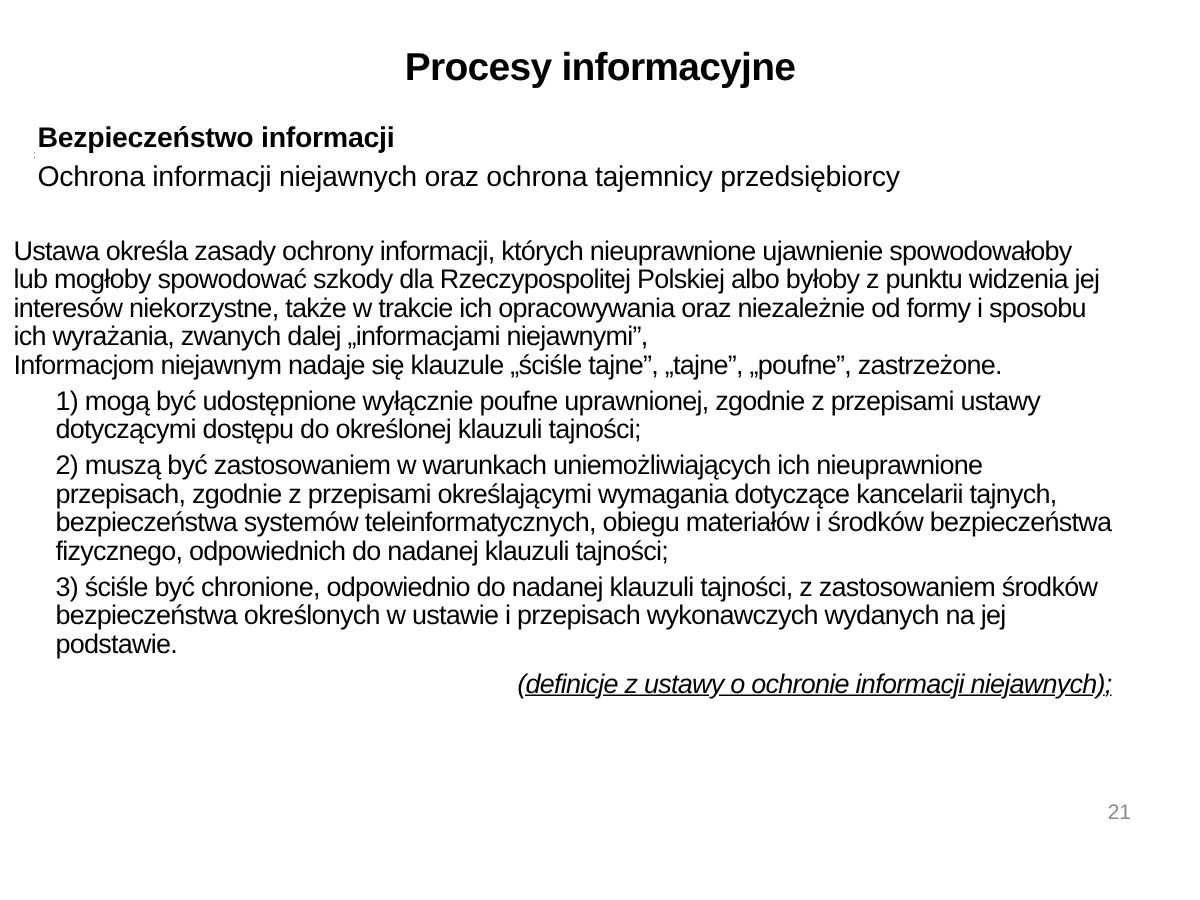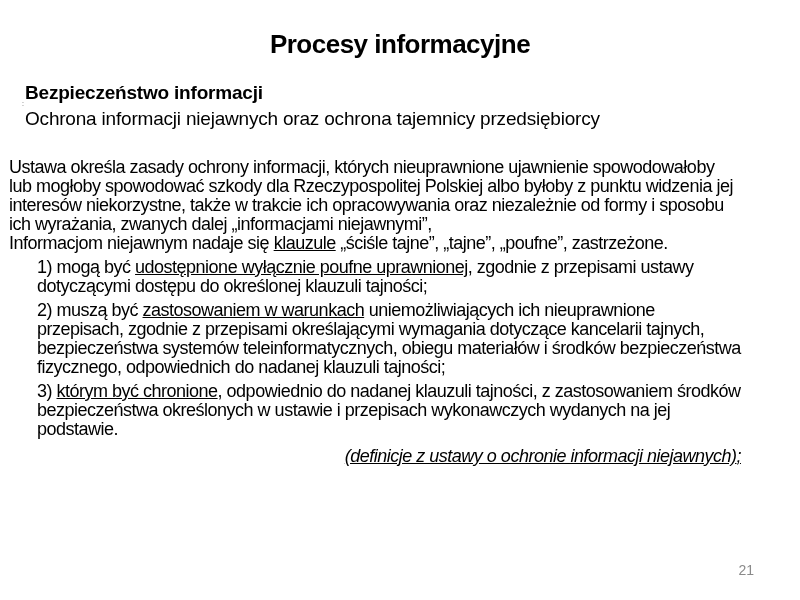--- a/index.html
+++ b/index.html
@@ -65,28 +65,28 @@
   .para { margin: 0; }
   .intro { margin: 18px 0 0 0; }
   .item  { margin: 5px 0 0 28px; }
   .footnote {
     margin: 8px 0 0 0;
     text-align: right;
   }
   .pagenum {
     position: absolute;
     right: 46px;
-    top: 563px;
+    top: 534px;
     font-size: 14px;
     line-height: 14px;
     color: #8a8a8a;
     letter-spacing: 0;
   }
   .b { font-weight: 400; }
-  .u { text-decoration: underline; }
+  .u { }
   .i { font-style: italic; text-decoration: underline; }
 </style>
 </head>
 <body>
 
 <div class="slide">
 
   <div class="title">Procesy informacyjne</div>
 
   <div class="h1">Bezpieczeństwo informacji</div>
@@ -99,21 +99,21 @@
 
     <p class="para"><span>Ustawa określa zasady ochrony informacji, których nieuprawnione ujawnienie spowodowałoby lub mogłoby spowodować szkody dla Rzeczypospolitej Polskiej albo byłoby z punktu widzenia jej interesów niekorzystne, także w trakcie ich opracowywania oraz niezależnie od formy i sposobu ich wyrażania, zwanych dalej „informacjami niejawnymi”,</span></p>
 
     <p class="para"><span>Informacjom niejawnym nadaje się </span><span class="u">klauzule</span><span> „ściśle tajne”, „tajne”, „poufne”, zastrzeżone.</span></p>
 
 
     <p class="para item"><span>1) mogą być </span><span class="u">udostępnione wyłącznie poufne uprawnionej</span><span>, zgodnie z przepisami ustawy dotyczącymi dostępu do określonej klauzuli tajności;</span></p>
 
     <p class="para item"><span>2) muszą być </span><span class="u">zastosowaniem w warunkach</span><span> uniemożliwiających ich nieuprawnione przepisach, zgodnie z przepisami określającymi wymagania dotyczące kancelarii tajnych, bezpieczeństwa systemów teleinformatycznych, obiegu materiałów i środków bezpieczeństwa fizycznego, odpowiednich do nadanej klauzuli tajności;</span></p>
 
-    <p class="para item"><span>3) </span><span class="u">którym być chronione</span><span>, odpowiednio do nadanej klauzuli tajności, z zastosowaniem środków bezpieczeństwa określonych w ustawie i przepisach wykonawczych wydanych na jej podstawie.</span></p>
+    <p class="para item"><span>3) </span><span class="u">ściśle być chronione</span><span>, odpowiednio do nadanej klauzuli tajności, z zastosowaniem środków bezpieczeństwa określonych w ustawie i przepisach wykonawczych wydanych na jej podstawie.</span></p>
 
     <p class="para footnote"><span class="i">(definicje z ustawy o ochronie informacji niejawnych)</span><span class="i">;</span></p>
 
   </div>
 
   <div class="pagenum">21</div>
 
 </div>
 
 </body></html>

